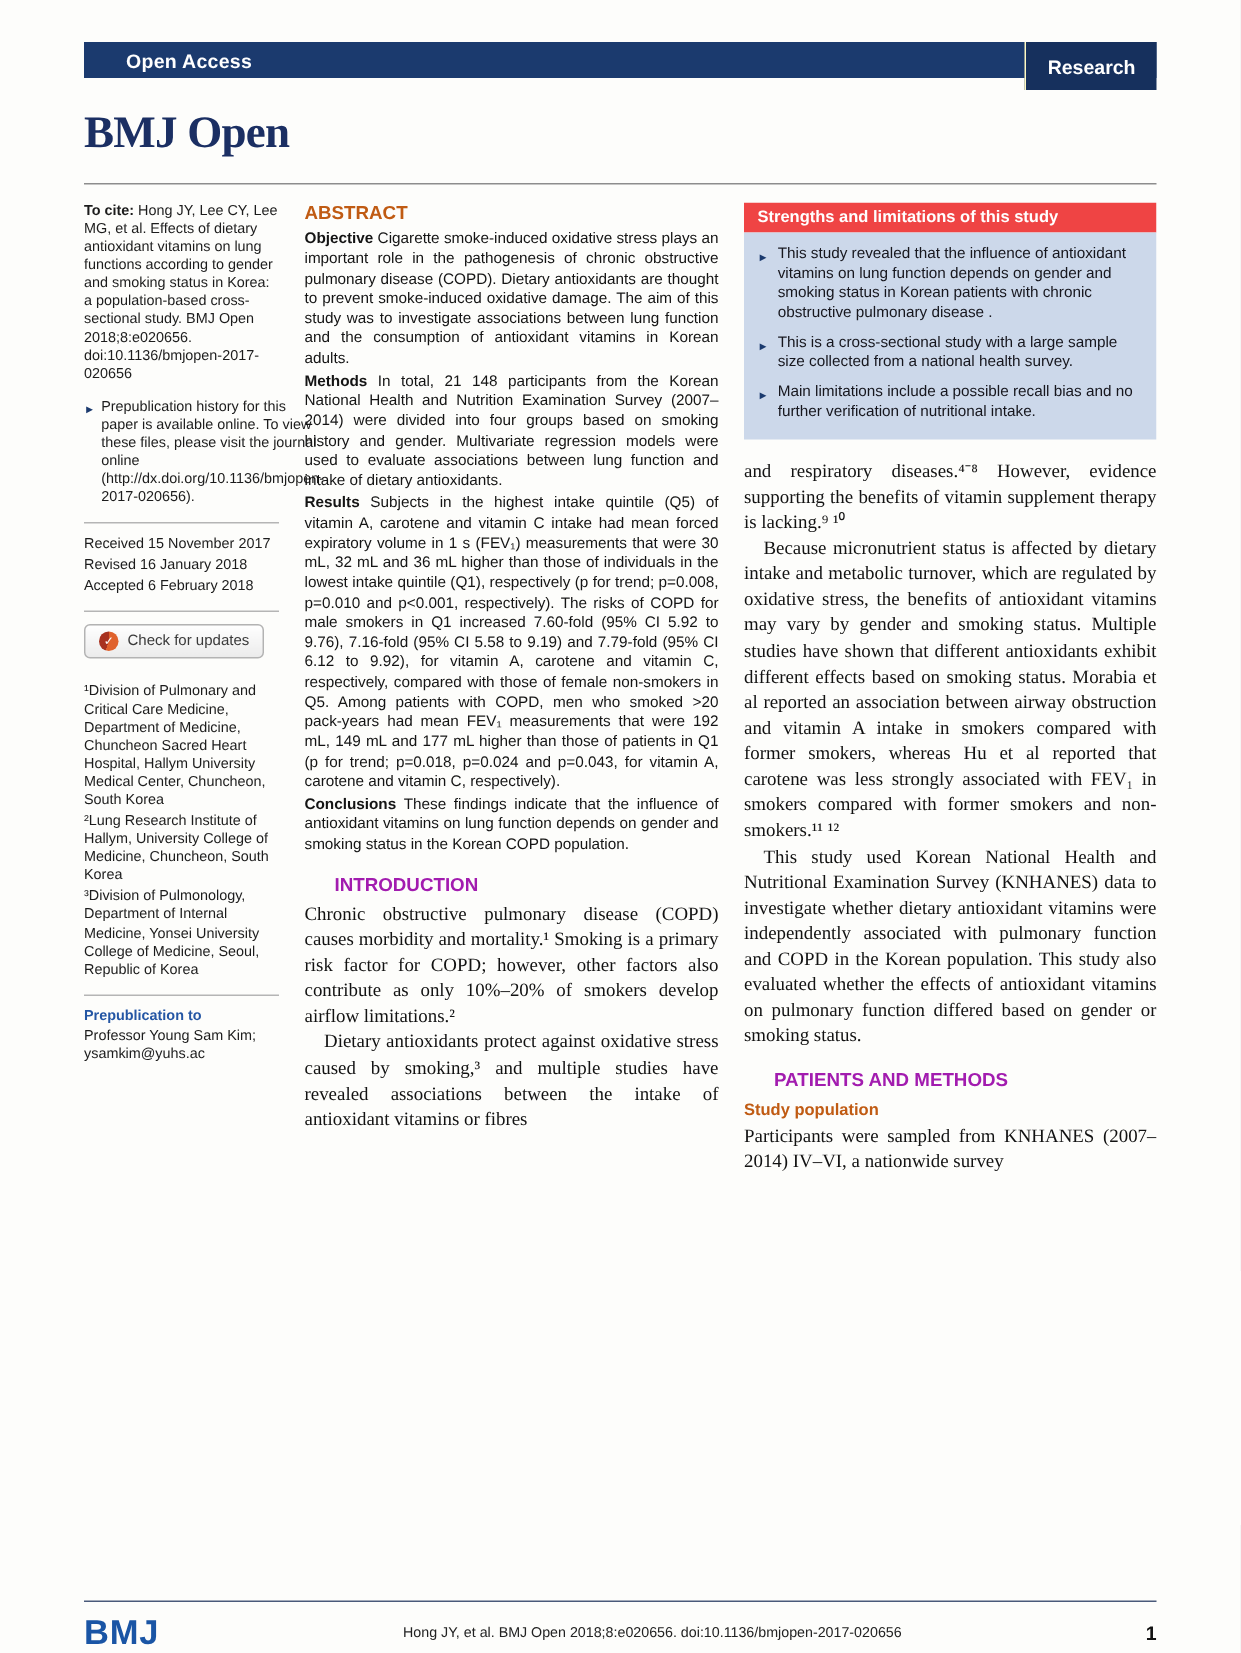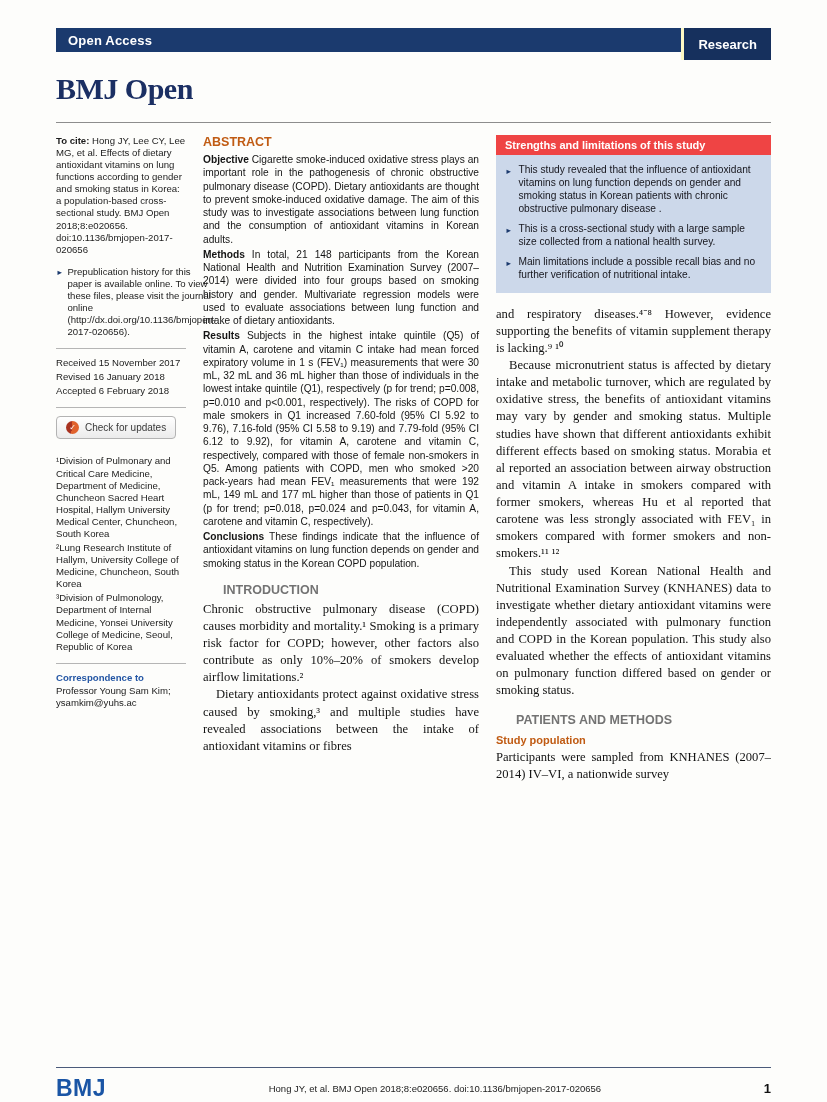--- a/index.html
+++ b/index.html
@@ -2,22 +2,22 @@
 <html><head>
 <meta charset="utf-8">
 <style>
   * { box-sizing: border-box; }
   html,body { margin:0; padding:0; background:#e8e8e8; }
   body { width:827px; height:1102px; overflow:hidden; font-family:"Liberation Sans", sans-serif; }
   .page { position:relative; width:827px; height:1102px; background:#fdfdfb; padding:28px 56px 0 56px; overflow:hidden; }
 
   
   .topbar { display:flex; justify-content:space-between; align-items:stretch; background:#1b3a6e; color:#fff; height:24px; font-size:13px; font-weight:bold; }
-  .topbar .oa { display:flex; align-items:center; padding-left:12px; letter-spacing:.2px; }
-  .topbar .research { display:flex; align-items:center; background:#16305d; border-left:3px solid #fef9c3; padding:16px 14px; }
+  .topbar .oa { display:flex; align-items:center; padding-left:28px; letter-spacing:.2px; }
+  .topbar .research { display:flex; align-items:center; background:#16305d; border-left:1px solid #fef9c3; padding:16px 14px; }
 
   
   .masthead { display:flex; margin-top:12px; }
   .journal-logo { width:146px; flex:0 0 146px; font-family:"Liberation Serif", serif; font-weight:bold; font-size:30px; color:#1b2f63; letter-spacing:-0.5px; padding-top:8px; }
   .title { flex:1; margin:0; font-family:"Liberation Serif", serif; font-weight:bold; font-size:27px; line-height:1.48; color:#2456a4; }
   .authors { margin:14px 0 0 146px; font-family:"Liberation Serif", serif; font-size:13.5px; color:#161616; }
   .authors sup { font-size:9px; margin-right:7px; }
   .rule { border:none; border-top:1px solid #8d8d8d; margin:16px 0 12px 0; }
 
   
@@ -35,21 +35,21 @@
   .corr-lbl { color:#2456a4; font-weight:bold; margin-bottom:1px; }
 
   
   .abs-heading { color:#c05b13; font-weight:bold; font-size:12.5px; margin:0 0 4px 0; }
   .abs p { margin:0 0 2px 0; font-size:10.2px; line-height:1.3; text-align:justify; color:#141414; }
   .abs b { font-weight:bold; }
 
   
   .body-p { font-family:"Liberation Serif", serif; font-size:12.6px; line-height:1.36; text-align:justify; margin:0; color:#121212; }
   .indent { text-indent:13px; }
-  .sec-heading { color:#737373; font-weight:bold; font-size:12.5px; margin:13px 0 4px 0;padding-left:20px; }
+  .sec-heading { color:#a21caf; font-weight:bold; font-size:12.5px; margin:13px 0 4px 0;padding-left:20px; }
   .sub-heading { color:#c05b13; font-weight:bold; font-size:11px; margin:7px 0 3px 0; }
 
   
   .strengths { margin-bottom:13px; }
   .strengths-title { background:#ef4444; color:#fff; font-weight:bold; font-size:11px; padding:4px 9px; }
   .strengths-body { background:#ccd8ea; padding:9px 9px 4px 9px; }
   .s-item { display:flex; gap:6px; margin-bottom:7px; font-size:10.2px; line-height:1.27; color:#16161d; }
   .s-item .arrow-sm { margin-top:1px; }
 
   
@@ -97,21 +97,21 @@
           <span class="crossmark">✓</span>
           <span>Check for updates</span>
         </span>
       </div>
       <div class="block" style="margin-top:12px;">
         <p class="affil">¹Division of Pulmonary and Critical Care Medicine, Department of Medicine, Chuncheon Sacred Heart Hospital, Hallym University Medical Center, Chuncheon, South Korea</p>
         <p class="affil">²Lung Research Institute of Hallym, University College of Medicine, Chuncheon, South Korea</p>
         <p class="affil">³Division of Pulmonology, Department of Internal Medicine, Yonsei University College of Medicine, Seoul, Republic of Korea</p>
       </div>
       <div class="block sep">
-        <div class="corr-lbl">Correspondence to</div>
+        <div class="corr-lbl">Prepublication to</div>
         <span>Professor Young Sam Kim; ysamkim@yuhs.ac</span>
       </div>
     </div>
 
     <div class="midcol">
       <div class="abs">
         <div class="abs-heading">ABSTRACT</div>
         <p><b>Objective</b><span> Cigarette smoke-induced oxidative stress plays an important role in the pathogenesis of chronic obstructive pulmonary disease (COPD). Dietary antioxidants are thought to prevent smoke-induced oxidative damage. The aim of this study was to investigate associations between lung function and the consumption of antioxidant vitamins in Korean adults.</span></p>
         <p><b>Methods</b><span> In total, 21 148 participants from the Korean National Health and Nutrition Examination Survey (2007–2014) were divided into four groups based on smoking history and gender. Multivariate regression models were used to evaluate associations between lung function and intake of dietary antioxidants.</span></p>
         <p><b>Results</b><span> Subjects in the highest intake quintile (Q5) of vitamin A, carotene and vitamin C intake had mean forced expiratory volume in 1 s (FEV₁) measurements that were 30 mL, 32 mL and 36 mL higher than those of individuals in the lowest intake quintile (Q1), respectively (p for trend; p=0.008, p=0.010 and p&lt;0.001, respectively). The risks of COPD for male smokers in Q1 increased 7.60-fold (95% CI 5.92 to 9.76), 7.16-fold (95% CI 5.58 to 9.19) and 7.79-fold (95% CI 6.12 to 9.92), for vitamin A, carotene and vitamin C, respectively, compared with those of female non-smokers in Q5. Among patients with COPD, men who smoked &gt;20 pack-years had mean FEV₁ measurements that were 192 mL, 149 mL and 177 mL higher than those of patients in Q1 (p for trend; p=0.018, p=0.024 and p=0.043, for vitamin A, carotene and vitamin C, respectively).</span></p>

